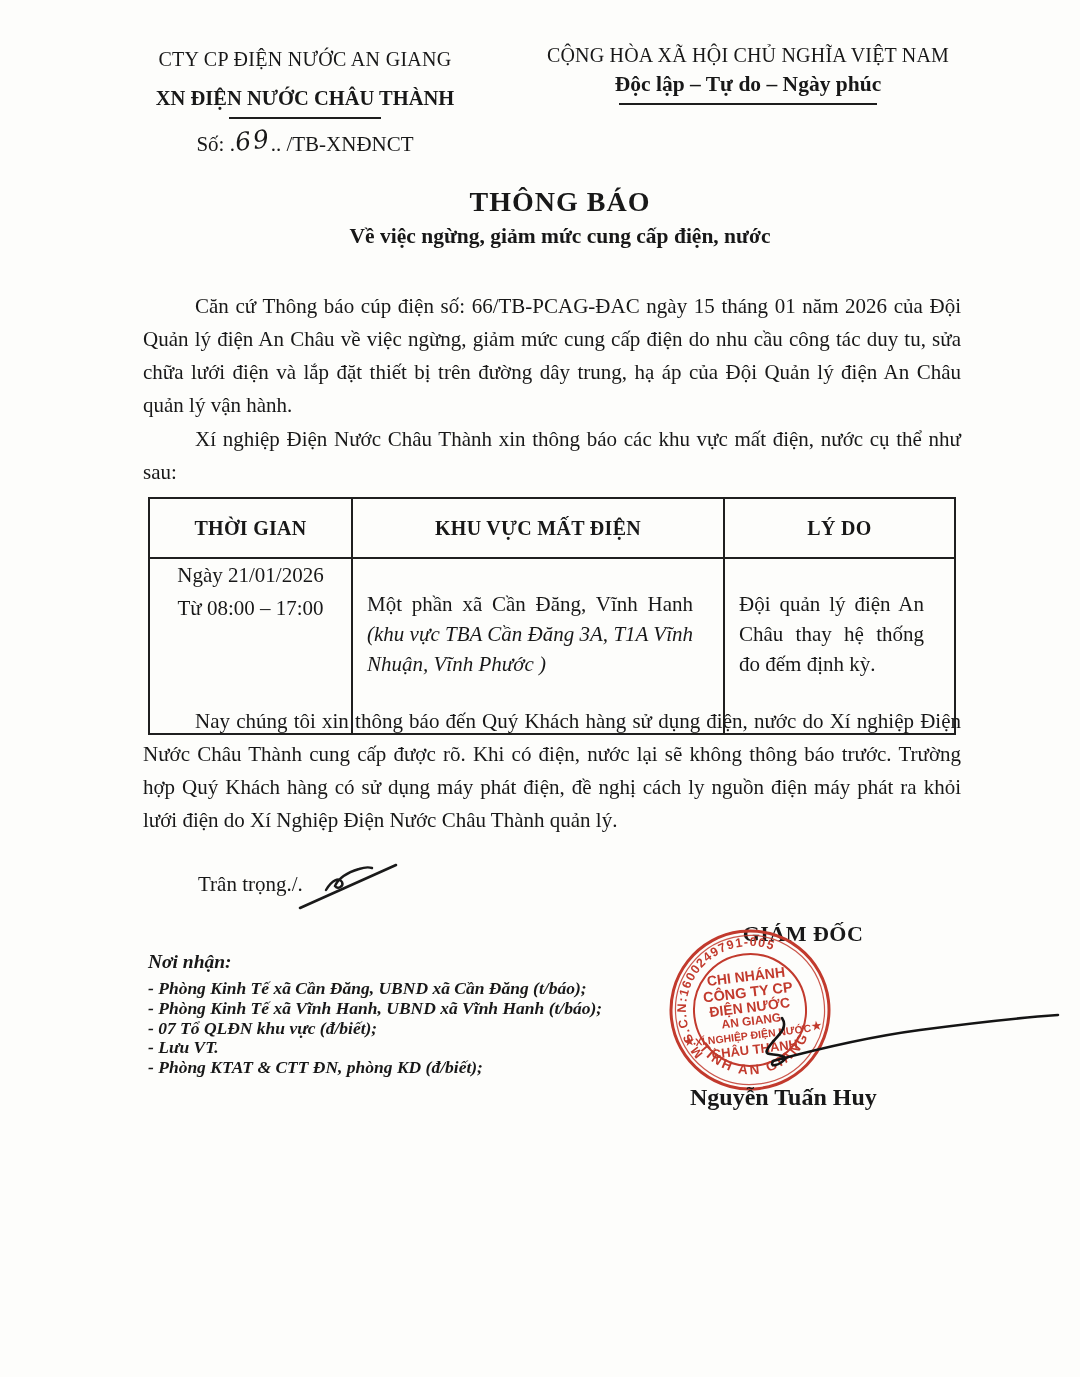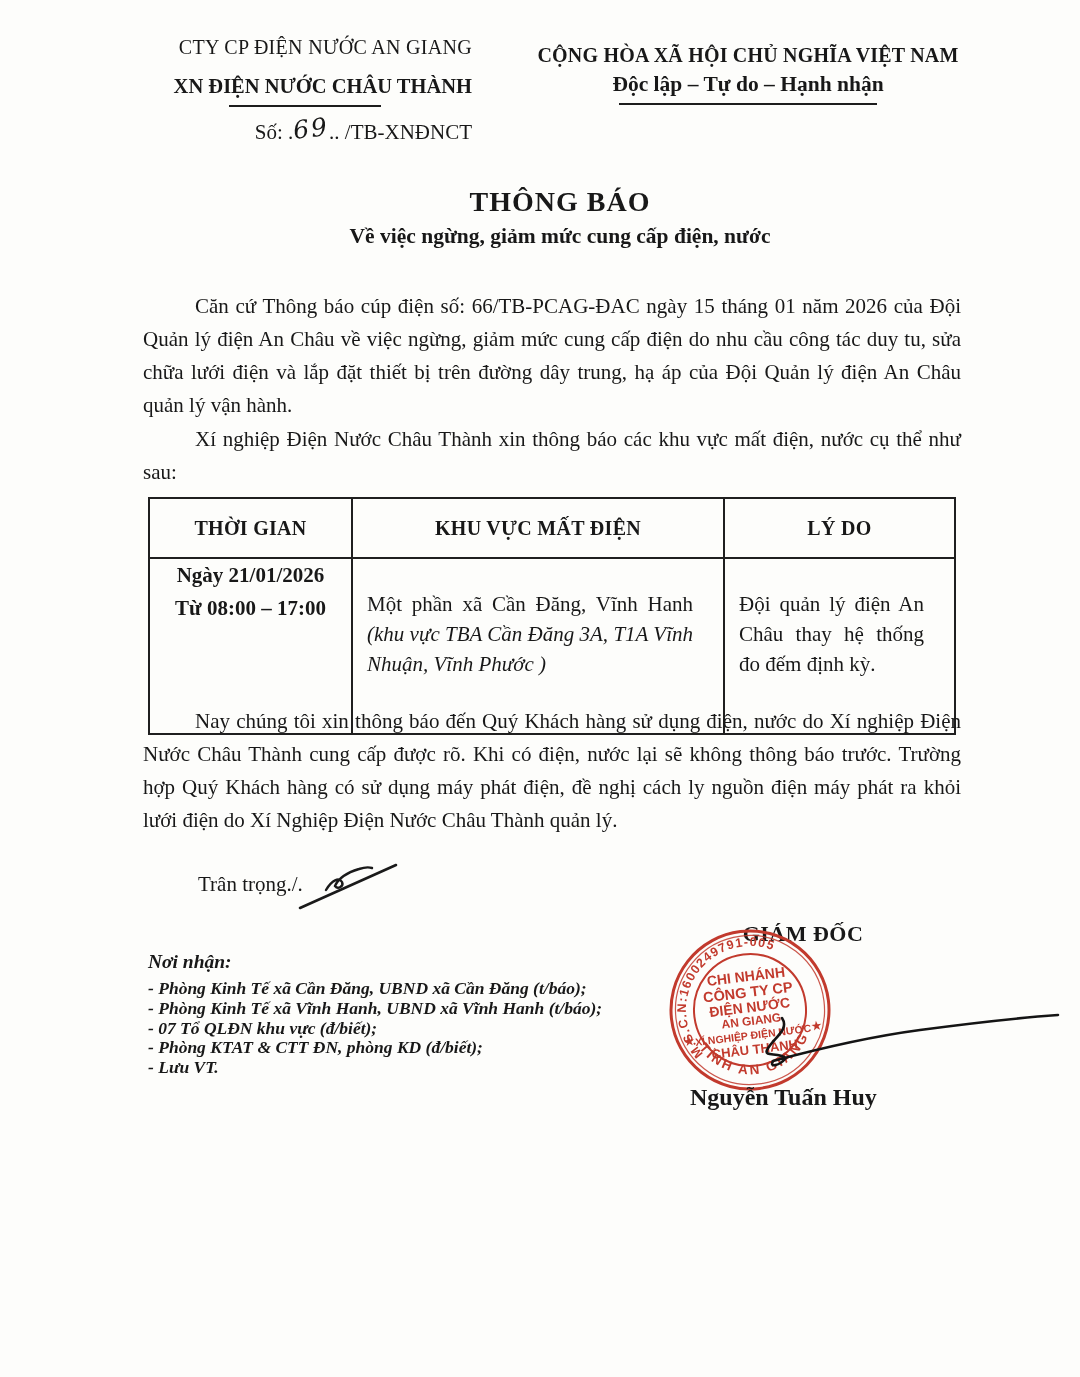--- a/index.html
+++ b/index.html
@@ -4,29 +4,29 @@
 <style>
   * { margin:0; padding:0; box-sizing:border-box; }
   html,body { background:#ffffff; }
   .page {
     position:relative; width:1080px; height:1377px;
     background:#fdfdfb; overflow:hidden;
     font-family:"Liberation Serif","DejaVu Serif",serif;
     color:#181818;
   }
   
-  .header-left { position:absolute; left:138px; top:36px; width:334px; text-align:right; }
+  .header-left { position:absolute; left:138px; top:48px; width:334px; text-align:center; }
   .hl1 { font-size:20px; letter-spacing:.3px; }
   .hl2 { font-size:20.5px; font-weight:bold; margin-top:16px; }
   .hl-rule { width:152px; border-top:2.5px solid #1d1d1d; margin:7px auto 0; }
   .hl-so { margin-top:9px; font-size:21px; white-space:nowrap; }
   .hand { display:inline-block; font-family:"DejaVu Serif",serif; font-style:italic;
           font-size:25px; transform:rotate(-7deg); position:relative; top:-2px; letter-spacing:2px; }
   .header-right { position:absolute; left:522px; top:44px; width:452px; text-align:center; }
-  .hr1 { font-size:20px; font-weight:bold; letter-spacing:.2px; }
+  .hr1 { font-size:20px; font-weight:normal; letter-spacing:.2px; }
   .hr2 { font-size:21.5px; font-weight:bold; margin-top:5px; }
   .hr-rule { width:258px; border-top:2.5px solid #1d1d1d; margin:6px auto 0; }
   .hr-date { margin-top:17px; font-size:20.5px; font-style:italic; font-weight:bold; }
   
   .title-block { position:absolute; left:0; top:186px; width:1120px; text-align:center; }
   .doc-title { font-size:28px; font-weight:bold; letter-spacing:1px; }
   .doc-subtitle { font-size:21.5px; font-weight:bold; margin-top:6px; }
   
   .para { position:absolute; left:143px; width:818px; font-size:21px; line-height:33px;
           text-align:justify; text-indent:52px; }
@@ -38,21 +38,21 @@
   
   table.notice { position:absolute; left:148px; top:497px; width:806px;
                  border-collapse:collapse; table-layout:fixed; }
   table.notice th, table.notice td { border:2.5px solid #1f1f1f; vertical-align:top; }
   table.notice th { height:60px; font-size:20px; font-weight:bold; text-align:center;
                     vertical-align:middle; letter-spacing:.3px; }
   .col-time  { width:203px; }
   .col-area  { width:372px; }
   .col-reason{ width:231px; }
   td.cell-time { height:176px; vertical-align:middle; text-align:center;
-                 font-weight:bold; font-size:21px; line-height:33px; }
+                 font-weight:normal; font-size:21px; line-height:33px; }
   td.cell-area, td.cell-reason { padding:30px 30px 0 14px; font-size:21px;
                  line-height:30px; text-align:justify; }
   td.cell-area em { font-style:italic; }
   
   .recipients { position:absolute; left:148px; top:951px; width:510px;
                 font-style:italic; font-weight:bold; }
   .rcp-label { font-size:19.5px; margin-bottom:6px; }
   .rcp-item  { font-size:17.5px; line-height:19.8px; }
   
   .gd-title { position:absolute; left:720px; top:921px; width:166px; text-align:center;
@@ -74,21 +74,21 @@
     <div class="hl-rule"></div>
     <div class="hl-so">
       <span>Số:</span>
       <span>.</span><span class="hand">69</span><span>..</span>
       <span>/TB-XNĐNCT</span>
     </div>
   </div>
 
   <div class="header-right">
     <div class="hr1">CỘNG HÒA XÃ HỘI CHỦ NGHĨA VIỆT NAM</div>
-    <div class="hr2">Độc lập – Tự do – Hạnh nhận</div>
+    <div class="hr2">Độc lập – Tự do – Ngày phúc</div>
     <div class="hr-rule"></div>
   </div>
 
   <div class="title-block">
     <div class="doc-title">THÔNG BÁO</div>
     <div class="doc-subtitle">Về việc ngừng, giảm mức cung cấp điện, nước</div>
   </div>
 
   <div class="para p1">Căn cứ Thông báo cúp điện số: 66/TB-PCAG-ĐAC ngày 15 tháng 01 năm 2026 của Đội Quản lý điện An Châu về việc ngừng, giảm mức cung cấp điện do nhu cầu công tác duy tu, sửa chữa lưới điện và lắp đặt thiết bị trên đường dây trung, hạ áp của Đội Quản lý điện An Châu quản lý vận hành.</div>
   <div class="para p2">Xí nghiệp Điện Nước Châu Thành xin thông báo các khu vực mất điện, nước cụ thể như sau:</div>
@@ -127,22 +127,22 @@
   <svg class="flourish-svg" width="120" height="62" viewBox="0 0 120 62">
     <path d="M4 56 L100 13" stroke="#1a1a1a" stroke-width="2.6" fill="none" stroke-linecap="round"></path>
     <path d="M30 38 c 6 -10 13 -13 16 -8 c 2 4 -4 8 -7 4 c 4 -9 14 -14 24 -17 c 6 -2 10 -2 13 -1" stroke="#1a1a1a" stroke-width="2.4" fill="none" stroke-linecap="round"></path>
   </svg>
 
   <div class="recipients">
     <div class="rcp-label">Nơi nhận:</div>
     <div class="rcp-item">- Phòng Kinh Tế xã Cần Đăng, UBND xã Cần Đăng (t/báo);</div>
     <div class="rcp-item">- Phòng Kinh Tế xã Vĩnh Hanh, UBND xã Vĩnh Hanh (t/báo);</div>
     <div class="rcp-item">- 07 Tổ QLĐN khu vực (đ/biết);</div>
+    <div class="rcp-item">- Lưu VT.</div>
     <div class="rcp-item">- Phòng KTAT &amp; CTT ĐN, phòng KD (đ/biết);</div>
-    <div class="rcp-item">- Lưu VT.</div>
   </div>
 
   <div class="gd-title">GIÁM ĐỐC</div>
 
   <svg class="stamp-svg" width="240" height="195" viewBox="0 0 240 195" style="color: rgb(194, 58, 45);">
     <g transform="rotate(-7 110 95)" fill="currentColor">
       <circle cx="110" cy="95" r="79" fill="none" stroke="currentColor" stroke-width="3"></circle>
       <circle cx="110" cy="95" r="74.5" fill="none" stroke="currentColor" stroke-width="1.2" opacity=".85"></circle>
       <circle cx="110" cy="95" r="56" fill="none" stroke="currentColor" stroke-width="2"></circle>
       <defs>

